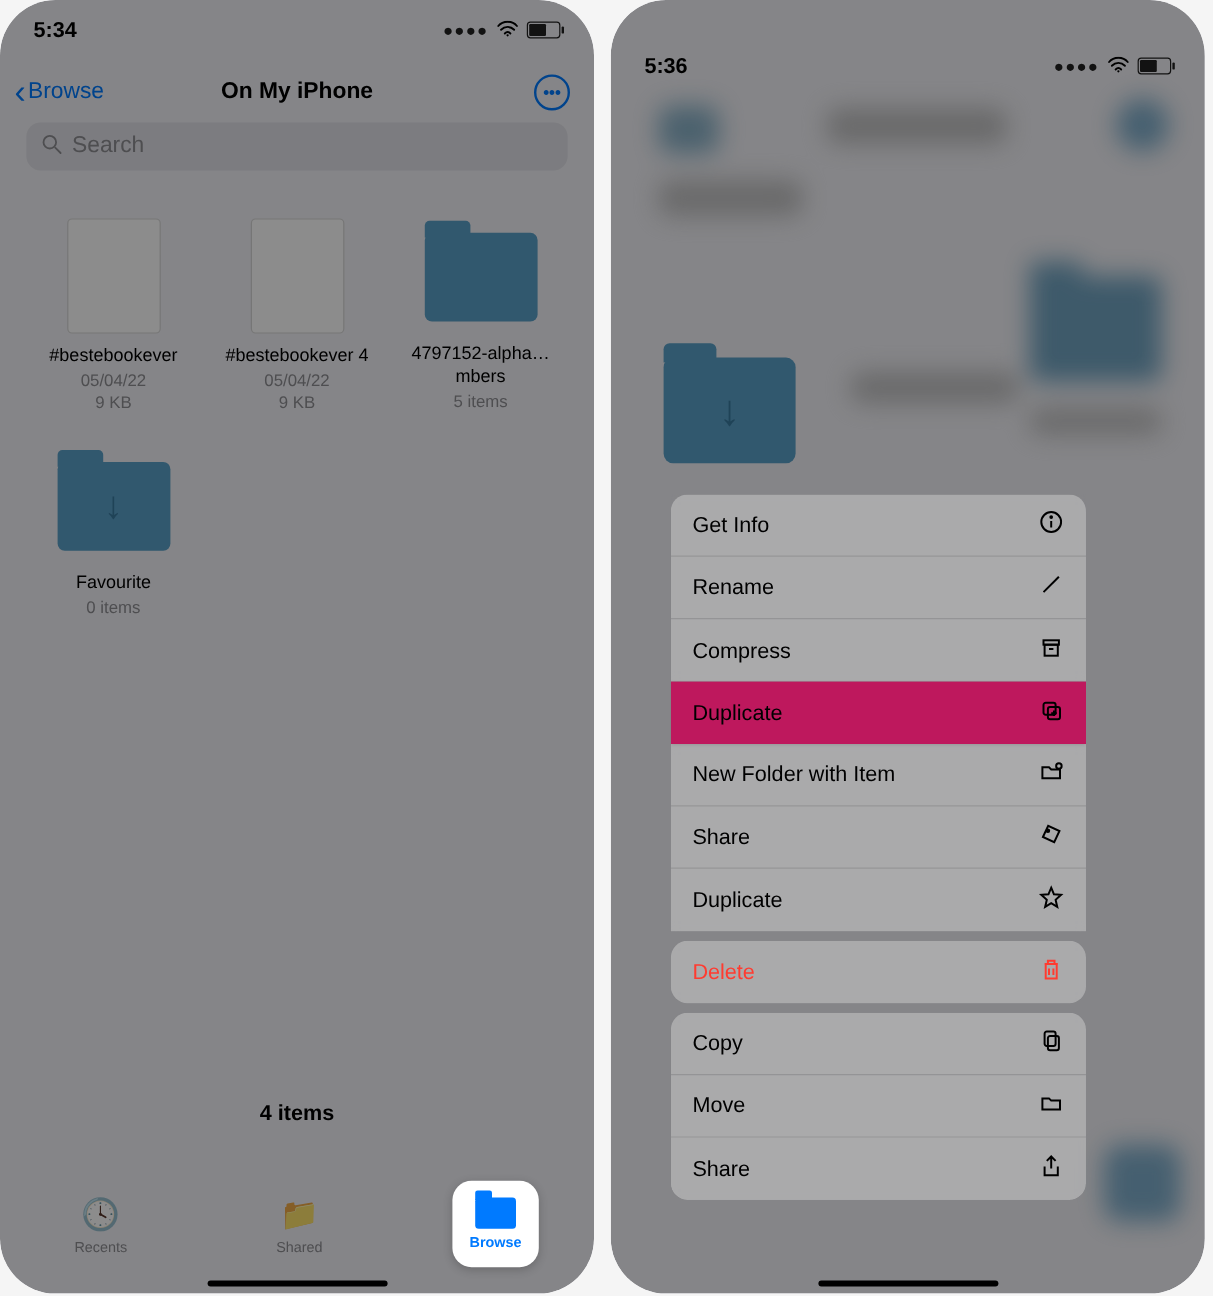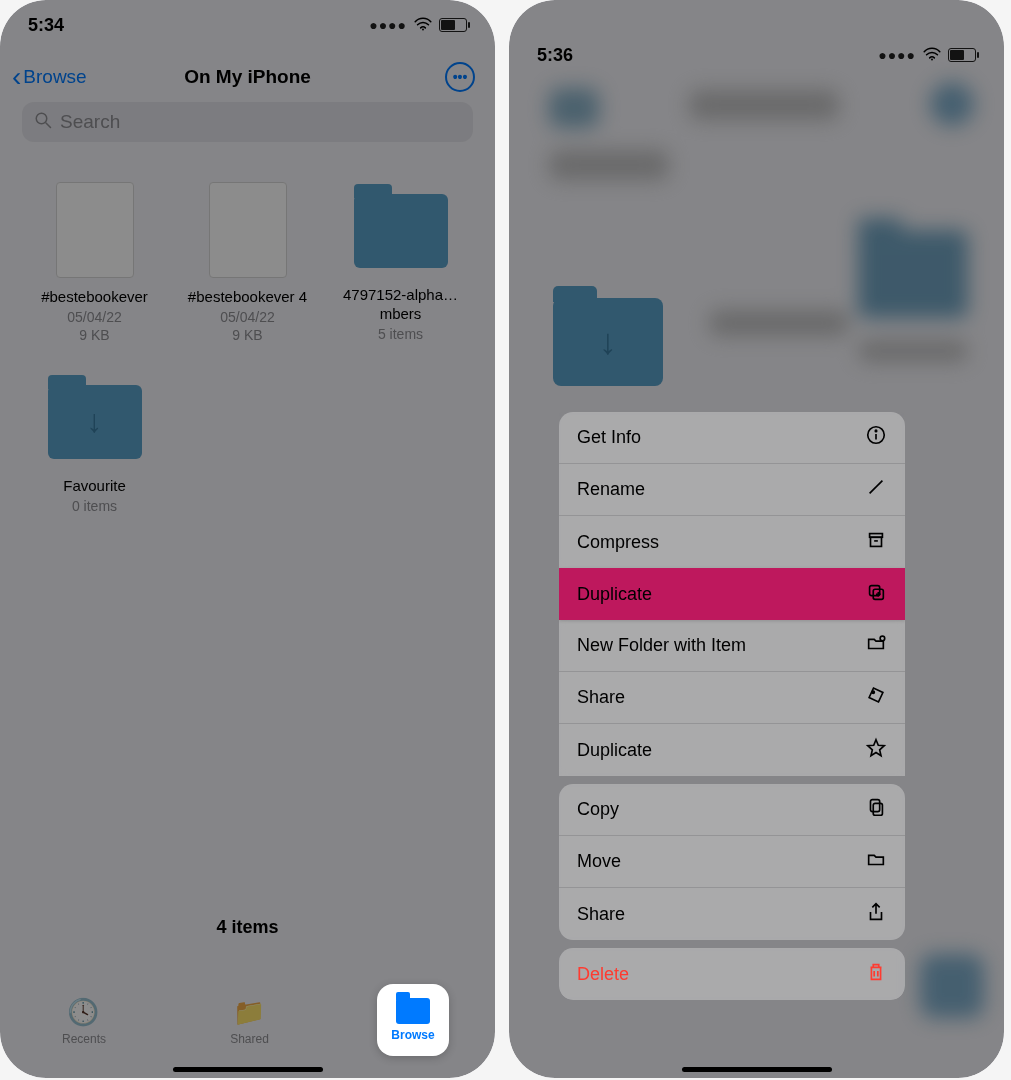--- a/index.html
+++ b/index.html
@@ -347,44 +347,44 @@
             </svg></span>
       </div>
       <div class="menu-item">
         <span>Duplicate</span>
         <span><svg class="svg-icon" viewBox="0 0 24 24">
               <polygon points="12,3 14.5,9 21,9.5 16,14 17.5,20.5 12,17 6.5,20.5 8,14 3,9.5 9.5,9"></polygon>
             </svg></span>
       </div>
     </div>
     <div class="menu-group" style="margin-top:8px;">
+      <div class="menu-item delete">
+        <span>Delete</span>
+        <span><svg class="svg-icon" viewBox="0 0 24 24">
+              <path d="M6 7 L18 7 M9 7 L9 4 L15 4 L15 7 M7 7 L7 20 L17 20 L17 7 M10 11 L10 17 M14 11 L14 17"></path>
+            </svg></span>
+      </div>
+    </div>
+    <div class="menu-group" style="margin-top:8px;">
       <div class="menu-item">
         <span>Copy</span>
         <span><svg class="svg-icon" viewBox="0 0 24 24">
               <rect x="6" y="4" width="10" height="13" rx="2"></rect>
               <rect x="9" y="8" width="10" height="13" rx="2"></rect>
             </svg></span>
       </div>
       <div class="menu-item">
         <span>Move</span>
         <span><svg class="svg-icon" viewBox="0 0 24 24">
               <path d="M4 8 L4 18 L20 18 L20 10 L12 10 L10 8 Z"></path>
             </svg></span>
       </div>
       <div class="menu-item">
         <span>Share</span>
         <span><svg class="svg-icon" viewBox="0 0 24 24">
               <path d="M12 3 L12 14 M8 7 L12 3 L16 7 M6 12 L6 20 L18 20 L18 12"></path>
             </svg></span>
       </div>
     </div>
-    <div class="menu-group" style="margin-top:8px;">
-      <div class="menu-item delete">
-        <span>Delete</span>
-        <span><svg class="svg-icon" viewBox="0 0 24 24">
-              <path d="M6 7 L18 7 M9 7 L9 4 L15 4 L15 7 M7 7 L7 20 L17 20 L17 7 M10 11 L10 17 M14 11 L14 17"></path>
-            </svg></span>
-      </div>
-    </div>
   </div>
 
   <div class="home-indicator"></div>
 </div>
 
 </body></html>

